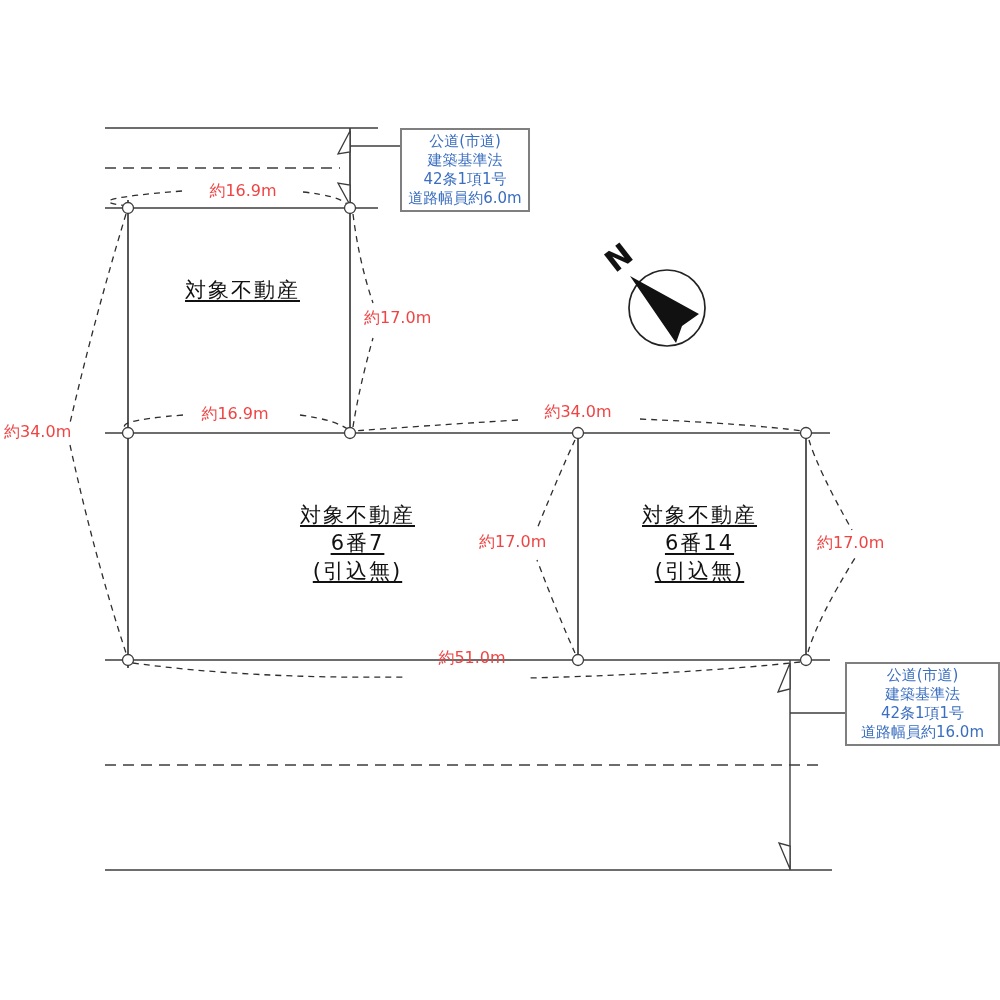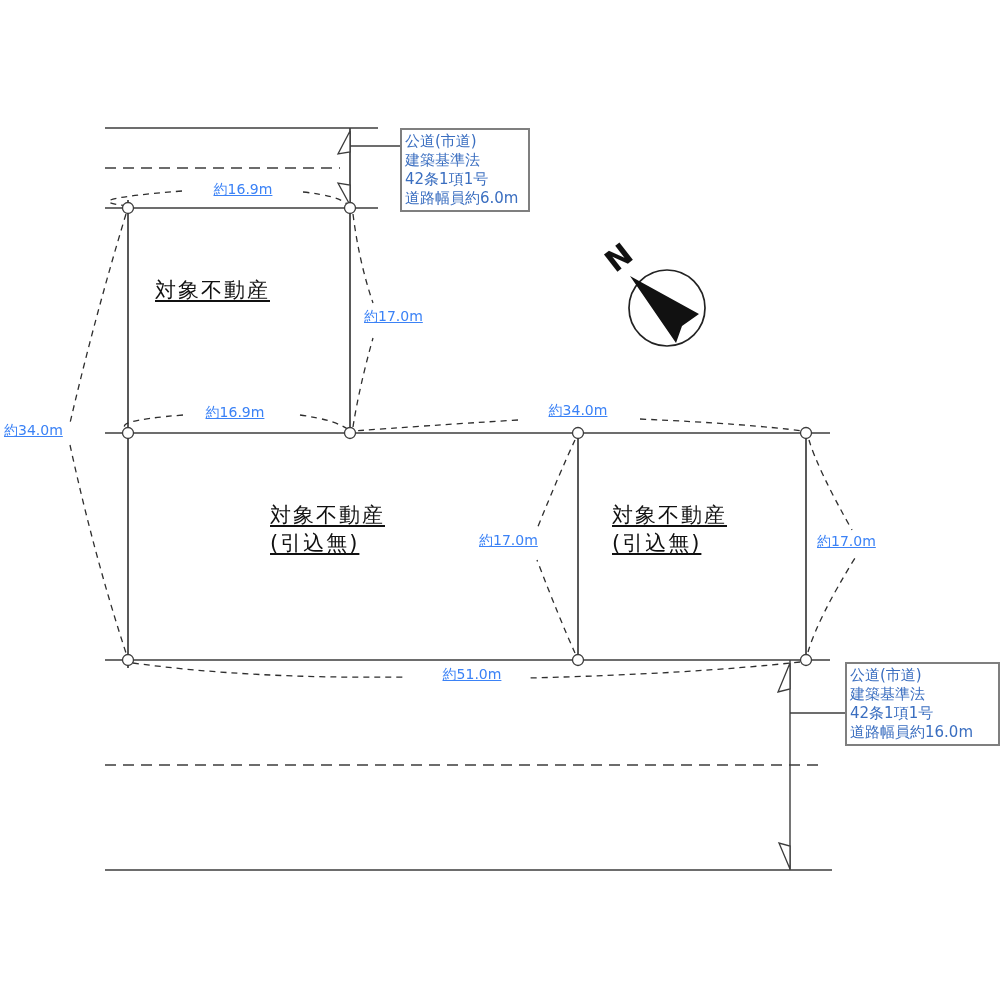--- a/index.html
+++ b/index.html
@@ -1,26 +1,26 @@
 <!DOCTYPE html>
 <html><head>
 <meta charset="utf-8">
 <style>
   html,body{margin:0;padding:0;background:#ffffff;}
   body{width:1000px;height:1000px;position:relative;overflow:hidden;
        font-family:"DejaVu Sans",sans-serif;color:#1b1b1b;}
   #plan-svg{position:absolute;left:0;top:0;}
-  .dim{position:absolute;font-size:14px;white-space:nowrap;color:#3b82f6;text-decoration:underline;}
+  .dim{position:absolute;font-size:16px;white-space:nowrap;color:#ef4444;}
   .dim.center{text-align:center;}
-  .plot-label{position:absolute;font-size:21px;letter-spacing:2px;
+  .plot-label{position:absolute;text-align:center;font-size:21px;letter-spacing:2px;
               line-height:28px;color:#111;}
   .plot-label span{display:block;text-decoration:underline;text-underline-offset:3px;
                    text-decoration-thickness:1.5px;}
   .note-box{position:absolute;background:#ffffff;border:2px solid #7f7f7f;
-            color:#3a6ec0;font-size:15px;line-height:19px;
+            color:#3a6ec0;font-size:15px;line-height:19px;text-align:center;
             padding:2px 3px;white-space:nowrap;}
   .note-box div{display:block;}
   .north-letter{position:absolute;left:606px;top:240px;font-size:30px;font-weight:bold;
                 transform:rotate(-38deg);color:#111;}
 </style>
 </head>
 <body>
 
 <svg id="plan-svg" width="1000" height="1000" viewBox="0 0 1000 1000">
 
@@ -93,31 +93,33 @@
   </g>
 </svg>
 
 <div class="dim center" style="left:183px;top:181px;width:120px;">約16.9m</div>
 <div class="dim center" style="left:175px;top:404px;width:120px;">約16.9m</div>
 <div class="dim" style="left:4px;top:422px;">約34.0m</div>
 <div class="dim center" style="left:518px;top:402px;width:120px;">約34.0m</div>
 <div class="dim" style="left:364px;top:308px;">約17.0m</div>
 <div class="dim" style="left:479px;top:532px;">約17.0m</div>
 <div class="dim" style="left:817px;top:533px;">約17.0m</div>
-<div class="dim center" style="left:412px;top:666px;width:120px;">約51.0m</div>
+<div class="dim center" style="left:412px;top:648px;width:120px;">約51.0m</div>
 
 <div class="plot-label" style="left:155px;top:276px;width:175px;">
   <span>対象不動産</span>
 </div>
 <div class="plot-label" style="left:270px;top:501px;width:175px;">
   <span>対象不動産</span>
+  <span>6番7</span>
   <span>(引込無)</span>
 </div>
 <div class="plot-label" style="left:612px;top:501px;width:175px;">
   <span>対象不動産</span>
+  <span>6番14</span>
   <span>(引込無)</span>
 </div>
 
 <div class="note-box" style="left:400px;top:128px;width:120px;">
   <div>公道(市道)</div>
   <div>建築基準法</div>
   <div>42条1項1号</div>
   <div>道路幅員約6.0m</div>
 </div>
 <div class="note-box" style="left:845px;top:662px;width:145px;">

